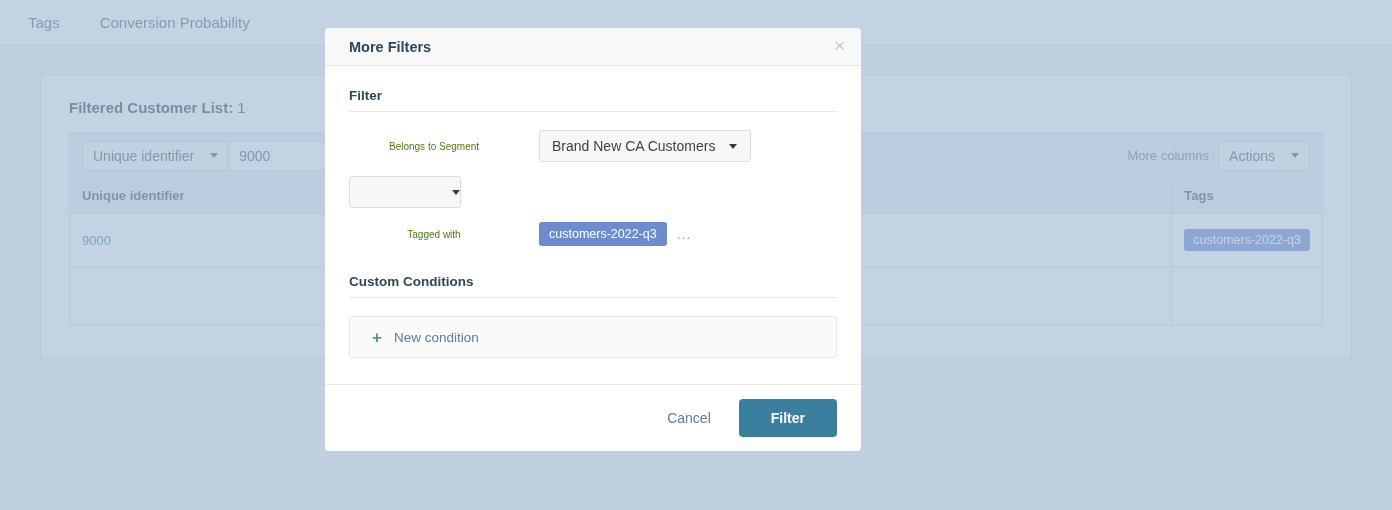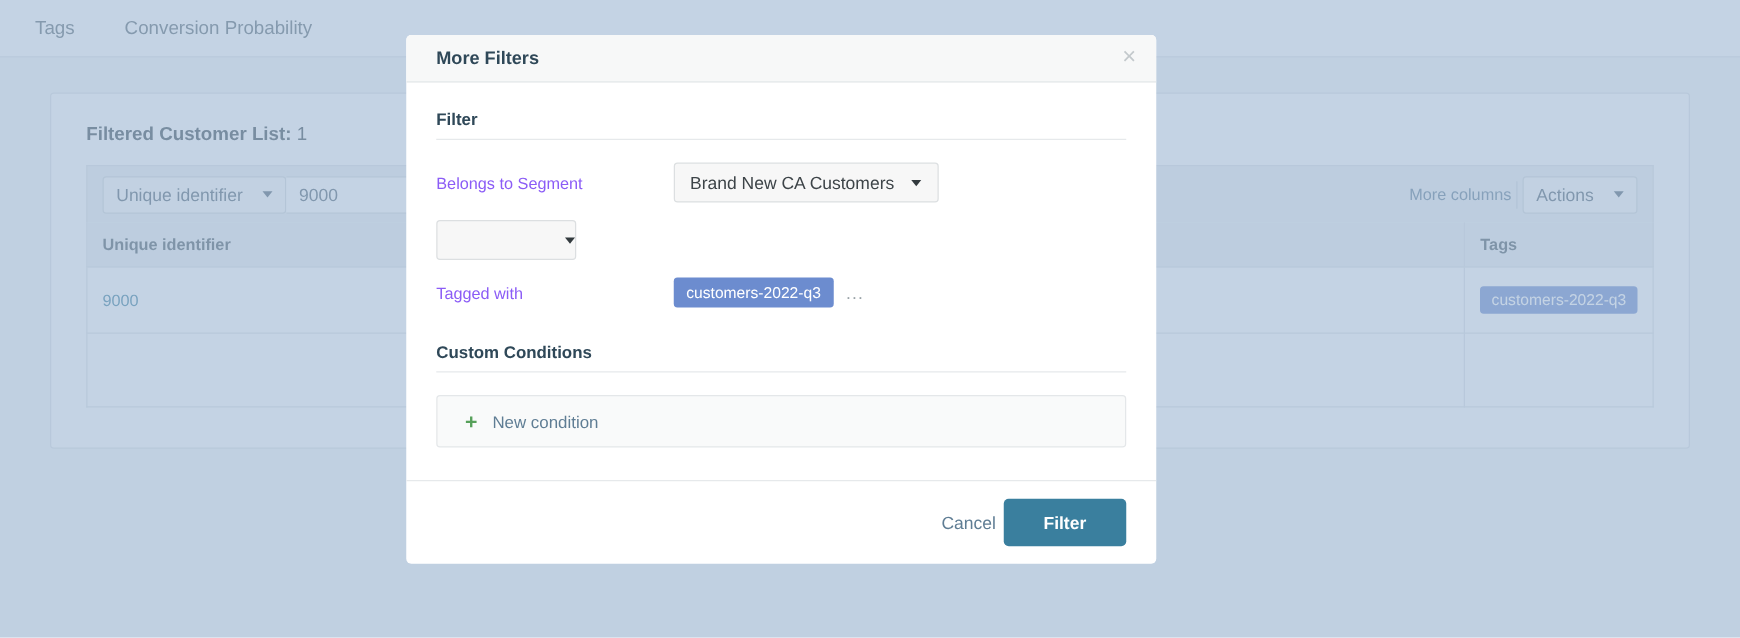--- a/index.html
+++ b/index.html
@@ -156,21 +156,21 @@
     inset: 0;
     background: #9fb8d4;
     opacity: 0.62;
   }
 
   
   .modal {
     position: absolute;
     left: 325px;
     top: 28px;
-    width: 600px;
+    width: 536px;
     background: #ffffff;
     border-radius: 4px;
     overflow: hidden;
     z-index: 20;
   }
   .modal-header {
     background: #f7f8f8;
     border-bottom: 1px solid #e4e7e9;
     height: 38px;
     display: flex;
@@ -205,25 +205,25 @@
     border-top: 1px solid #e6e9eb;
     margin: 0 0 18px 0;
   }
   .form-row {
     display: flex;
     align-items: center;
     margin-bottom: 14px;
   }
   .form-label {
     width: 190px;
-    text-align: left;
+    text-align: center;
     padding-right: 20px;
     box-sizing: border-box;
-    font-size: 13px;
-    color: #8b5cf6;
+    font-size: 10px;
+    color: #4d7c0f;
   }
   .select-box {
     display: inline-flex;
     align-items: center;
     background: #f7f7f7;
     border: 1px solid #dcdfe1;
     border-radius: 3px;
     height: 32px;
     padding: 0 0 0 12px;
     box-sizing: border-box;
@@ -278,20 +278,21 @@
   .new-condition-label {
     color: #5f7d94;
     font-size: 13.5px;
   }
   .modal-footer {
     border-top: 1px solid #e6e9eb;
     padding: 14px 24px;
     display: flex;
     align-items: center;
     justify-content: flex-end;
+    gap: 22px;
   }
   .btn-cancel {
     color: #5f7d94;
     font-size: 14px;
     background: none;
     border: none;
     cursor: pointer;
     font-family: inherit;
   }
   .btn-primary {

